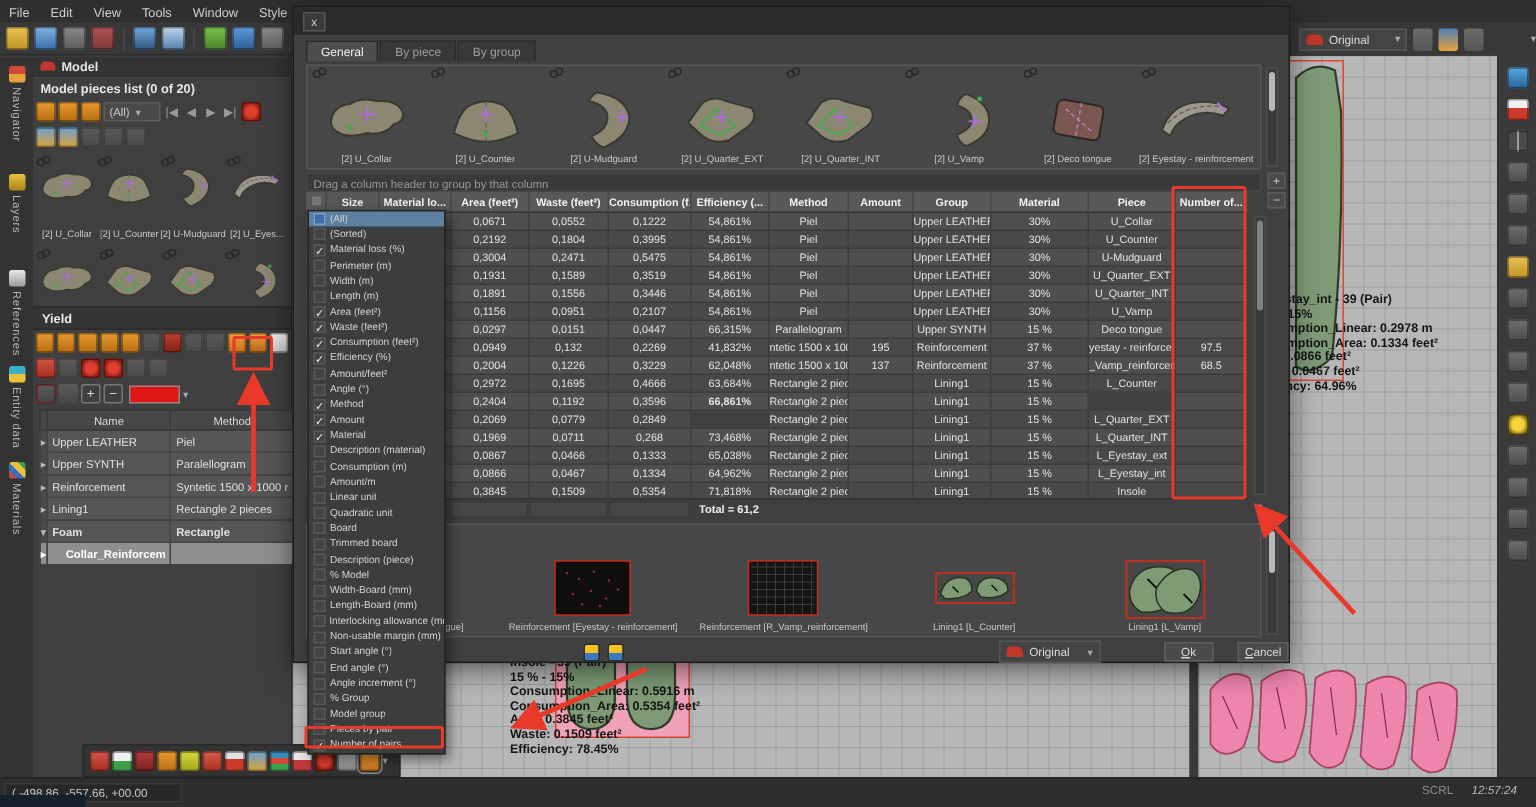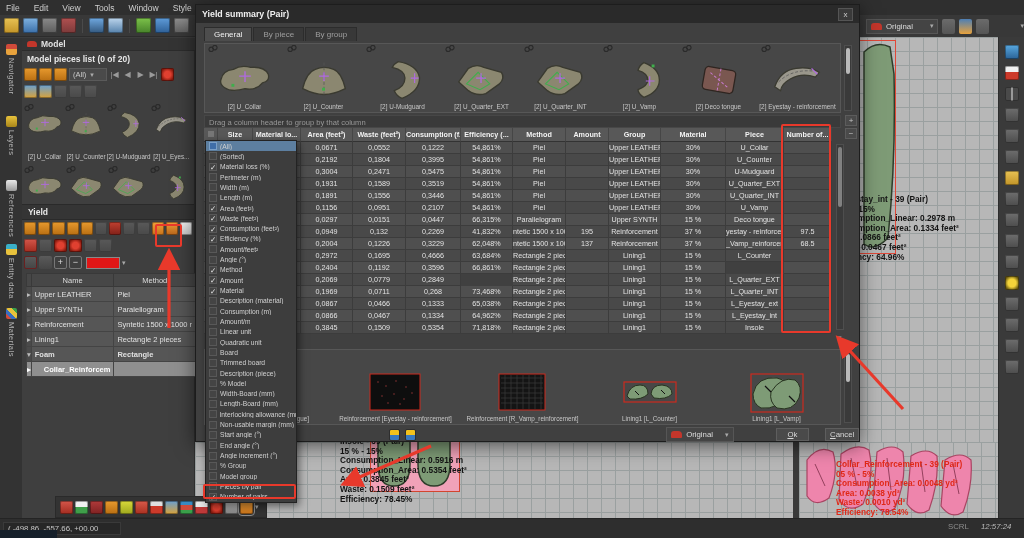--- a/index.html
+++ b/index.html
@@ -196,28 +196,20 @@
       <path d="M8 18 Q20 2 34 10 Q40 30 30 56 Q16 66 8 54 Z"></path>
       <path d="M42 12 Q58 0 70 8 Q76 34 64 62 Q50 72 40 58 Z"></path>
       <path d="M78 10 Q94 0 104 10 Q108 38 96 66 Q84 76 74 60 Z"></path>
       <path d="M112 14 Q128 4 138 14 Q140 40 130 68 Q118 76 108 62 Z"></path>
       <path d="M146 18 Q162 8 172 18 Q174 44 164 70 Q152 78 142 64 Z"></path>
     </g>
     <g stroke="#7d2f49" stroke-width="0.8" fill="none">
       <path d="M16 22 L26 44 M52 16 L58 44 M88 16 L92 48 M122 20 L126 50 M154 22 L160 52"></path>
     </g>
   </svg>
-  <div class="abs info-block info-red" id="info-bottom-right" style="left:836px; top:460px;">
-      <div>Collar_Reinforcement - 39 (Pair)</div>
-      <div>05 % - 5%</div>
-      <div>Consumption_Area: 0.0048 yd²</div>
-      <div>Area: 0.0038 yd²</div>
-      <div>Waste: 0.0010 yd²</div>
-      <div>Efficiency: 78.54%</div>
-    </div>
 
   <div id="left-tabs" class="abs">
       <div class="vtab" style="height: 72px;">
         <div class="vicon" style="background: linear-gradient(rgb(208, 74, 58) 50%, rgb(232, 162, 60) 50%);"></div>
         <div class="vlabel">Navigator</div>
       </div>
       <div class="vtab" style="height: 64px;">
         <div class="vicon" style="background: linear-gradient(rgb(232, 194, 60), rgb(168, 134, 26));"></div>
         <div class="vlabel">Layers</div>
       </div>
@@ -493,21 +485,20 @@
 
   <div id="status-bar" class="abs">
     <div id="coords-box">( -498.86, -557.66, +00.00</div>
     <div id="taskbar-corner"></div>
     <span class="status-right" style="left:948px; color:#8e8e8e;">SCRL</span>
     <span class="status-right" style="left:981px;font-style:italic;">12:57:24</span>
   </div>
 
   <div id="dialog" class="abs">
     <div id="dialog-title">
-      <span class="ttl">Yield summary (Pair)</span>
       <div id="dlg-close">x</div>
     </div>
     <div id="dlg-tabs">
         <div class="dtab active">General</div>
         <div class="dtab">By piece</div>
         <div class="dtab">By group</div>
       </div>
     <div id="top-strip">
         <div class="strip-cell">
           <svg width="10" height="7" class="link-glyph">
@@ -795,21 +786,21 @@
           <div class="dcell nowrap" style="width: 58px;">L_Counter</div>
           <div class="dcell nowrap" style="width: 48px;"></div>
         </div>
         <div class="drow even">
           <div class="dcell nowrap" style="width: 14px;"></div>
           <div class="dcell nowrap" style="width: 35px;"></div>
           <div class="dcell nowrap" style="width: 48px;"></div>
           <div class="dcell nowrap" style="width: 52px;">0,2404</div>
           <div class="dcell nowrap" style="width: 53px;">0,1192</div>
           <div class="dcell nowrap" style="width: 55px;">0,3596</div>
-          <div class="dcell nowrap" style="width: 52px;">66,861%</div>
+          <div class="dcell nowrap" style="width: 52px; font-weight: bold;">66,861%</div>
           <div class="dcell nowrap" style="width: 53px;">Rectangle 2 pieces</div>
           <div class="dcell nowrap" style="width: 43px;"></div>
           <div class="dcell nowrap" style="width: 52px;">Lining1</div>
           <div class="dcell nowrap" style="width: 65px;">15 %</div>
           <div class="dcell nowrap" style="width: 58px; margin-top: 48px;">L_Vamp</div>
           <div class="dcell nowrap" style="width: 48px;"></div>
         </div>
         <div class="drow odd">
           <div class="dcell nowrap" style="width: 14px;"></div>
           <div class="dcell nowrap" style="width: 35px;"></div>
@@ -882,20 +873,26 @@
           <div class="dcell nowrap" style="width: 43px;"></div>
           <div class="dcell nowrap" style="width: 52px;">Lining1</div>
           <div class="dcell nowrap" style="width: 65px;">15 %</div>
           <div class="dcell nowrap" style="width: 58px;">Insole</div>
           <div class="dcell nowrap" style="width: 48px;"></div>
         </div>
       </div>
     <div class="vscroll" style="left:640px; top:139px; height:186px;">
         <div class="vthumb" style="top:2px; height:60px; background:#818181;"></div>
       </div>
+    <div id="dlg-total">
+      <div class="tcell" style="left:97px; width:51px;"></div>
+      <div class="tcell" style="left:149px; width:52px;"></div>
+      <div class="tcell" style="left:202px; width:54px;"></div>
+      <span id="total-label">Total = 61,2</span>
+    </div>
     <span class="caret abs" style="left:642px; top:329px;">▾</span>
     <div id="bottom-strip">
         <div class="bstrip-cell" style="width: 127px;">
           <svg width="64" height="46" viewBox="0 0 64 44" style="position: static;">
             <g stroke="#1c1010" stroke-width="1">
               <g transform="translate(22 16) rotate(-30)">
                 <rect x="-9" y="-6" width="18" height="12" rx="2" fill="#6e3a34"></rect>
               </g>
               <g transform="translate(36 12) rotate(20)">
                 <rect x="-9" y="-6" width="18" height="12" rx="2" fill="#7a423a"></rect>

